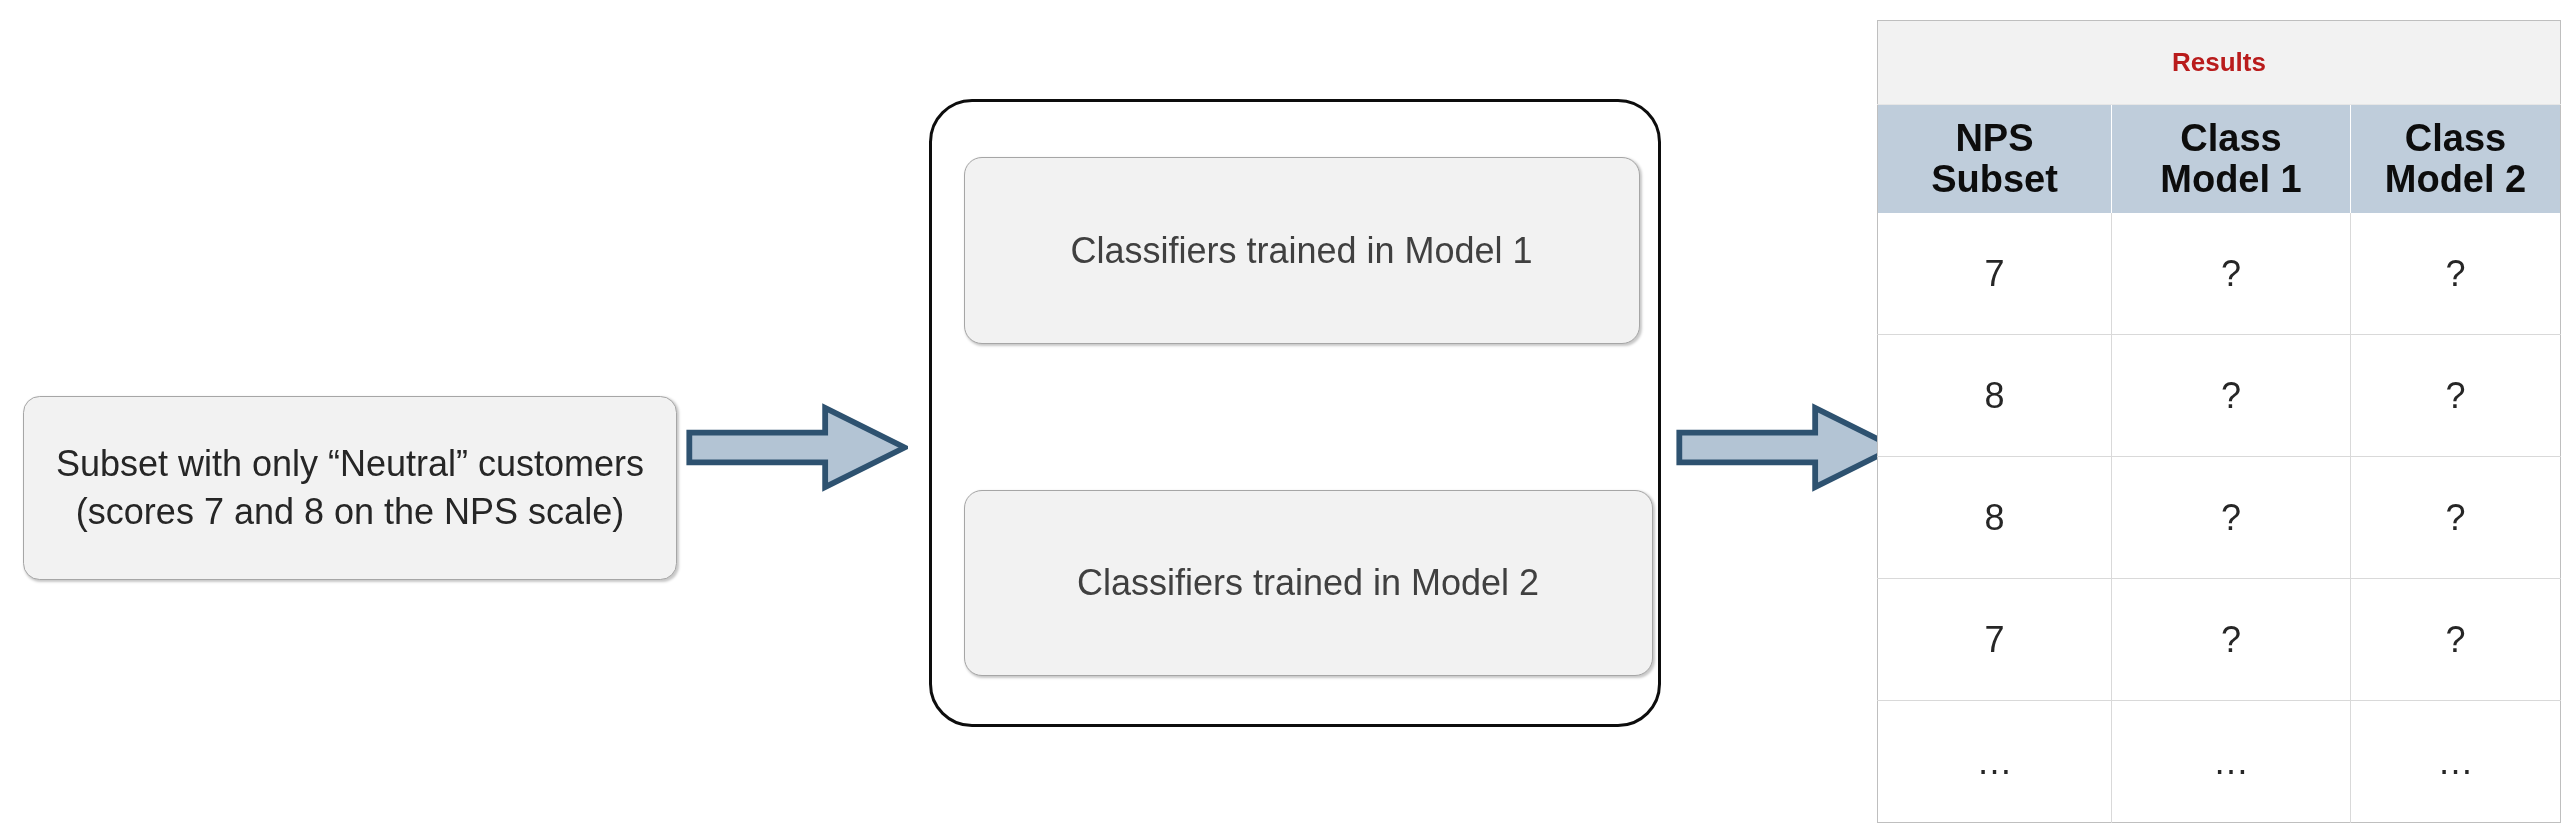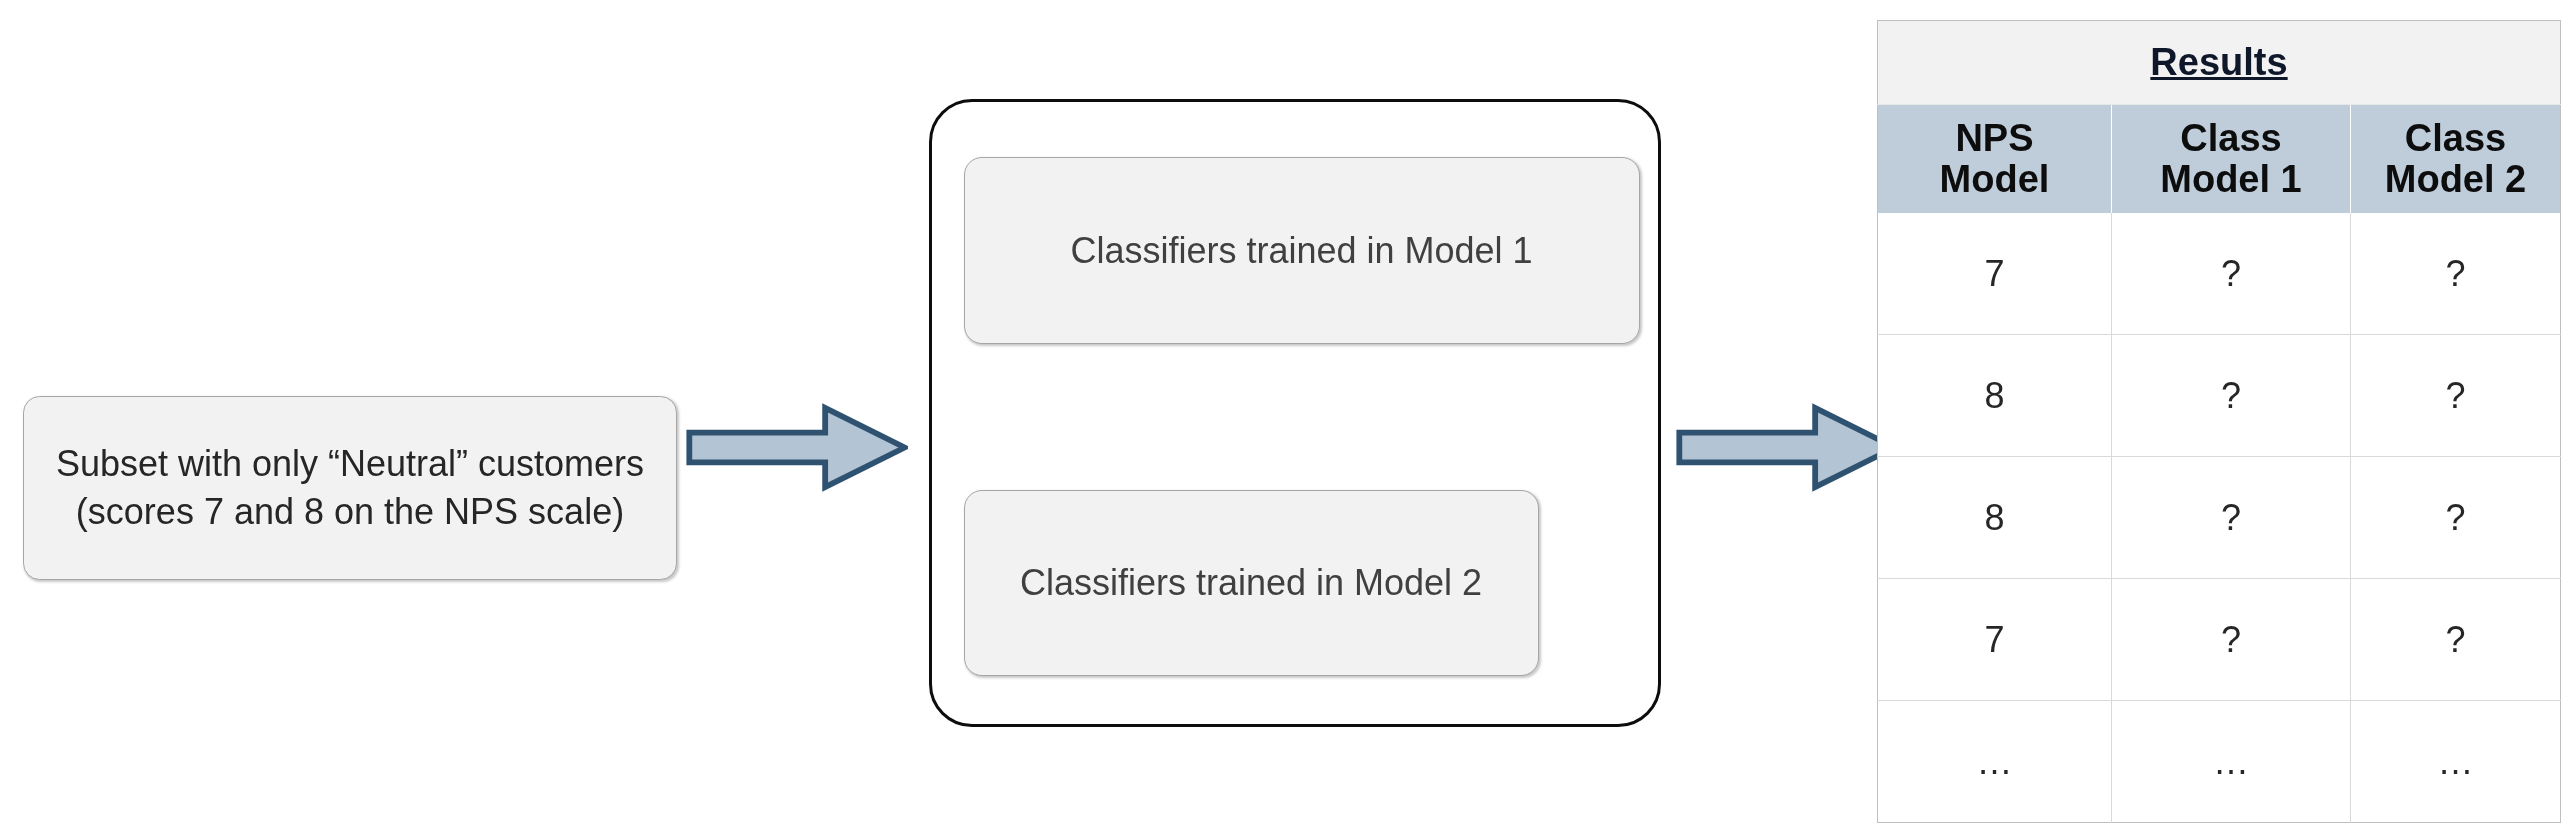--- a/index.html
+++ b/index.html
@@ -75,21 +75,21 @@
     box-sizing: border-box;
     background: #f2f2f2;
     border: 1.7px solid #a6a6a6;
     border-radius: 18px;
     box-shadow: 1.7px 1.7px 2.5px rgba(0,0,0,0.22);
     display: flex;
     align-items: center;
     justify-content: center;
   }
   .classifier-box-1 { top: 55px;  width: 676px; height: 187px; }
-  .classifier-box-2 { top: 388px; width: 575px; height: 186px; }
+  .classifier-box-2 { top: 388px; width: 689px; height: 186px; }
   .classifier-text {
     font-size: 36px;
     color: #404040;
     text-align: center;
     white-space: nowrap;
   }
 
   
   .results-table {
     position: absolute;
@@ -108,25 +108,24 @@
   .results-table col.c3 { width: 210px; }
 
   .results-table td {
     padding: 0;
     text-align: center;
     vertical-align: middle;
   }
   .title-cell {
     background: #f2f2f2;
     height: 83px;
-    font-size: 38px;
+    font-size: 26px;
     font-weight: bold;
-    color: #0f172a;
+    color: #b91c1c;
     border-bottom: 0.8px solid #e6e6e6;
-    text-decoration: underline;
   }
   .col-head-cell {
     background: #bfcddb;
     height: 108px;
     font-size: 38px;
     font-weight: bold;
     color: #0d0d0d;
     line-height: 1.08;
     white-space: pre-line;
     border-right: 1.7px solid #ffffff;
@@ -179,21 +178,21 @@
       <col class="c1">
         <col class="c2">
         <col class="c3">
     </colgroup>
     <tbody>
       <tr>
         <td class="title-cell" colspan="3">Results</td>
       </tr>
       <tr>
         <td class="col-head-cell">NPS
-Model</td>
+Subset</td>
         <td class="col-head-cell">Class
 Model 1</td>
         <td class="col-head-cell">Class
 Model 2</td>
       </tr>
 
       <tr class="row-first">
         <td class="body-cell">7</td>
         <td class="body-cell">?</td>
         <td class="body-cell">?</td>

